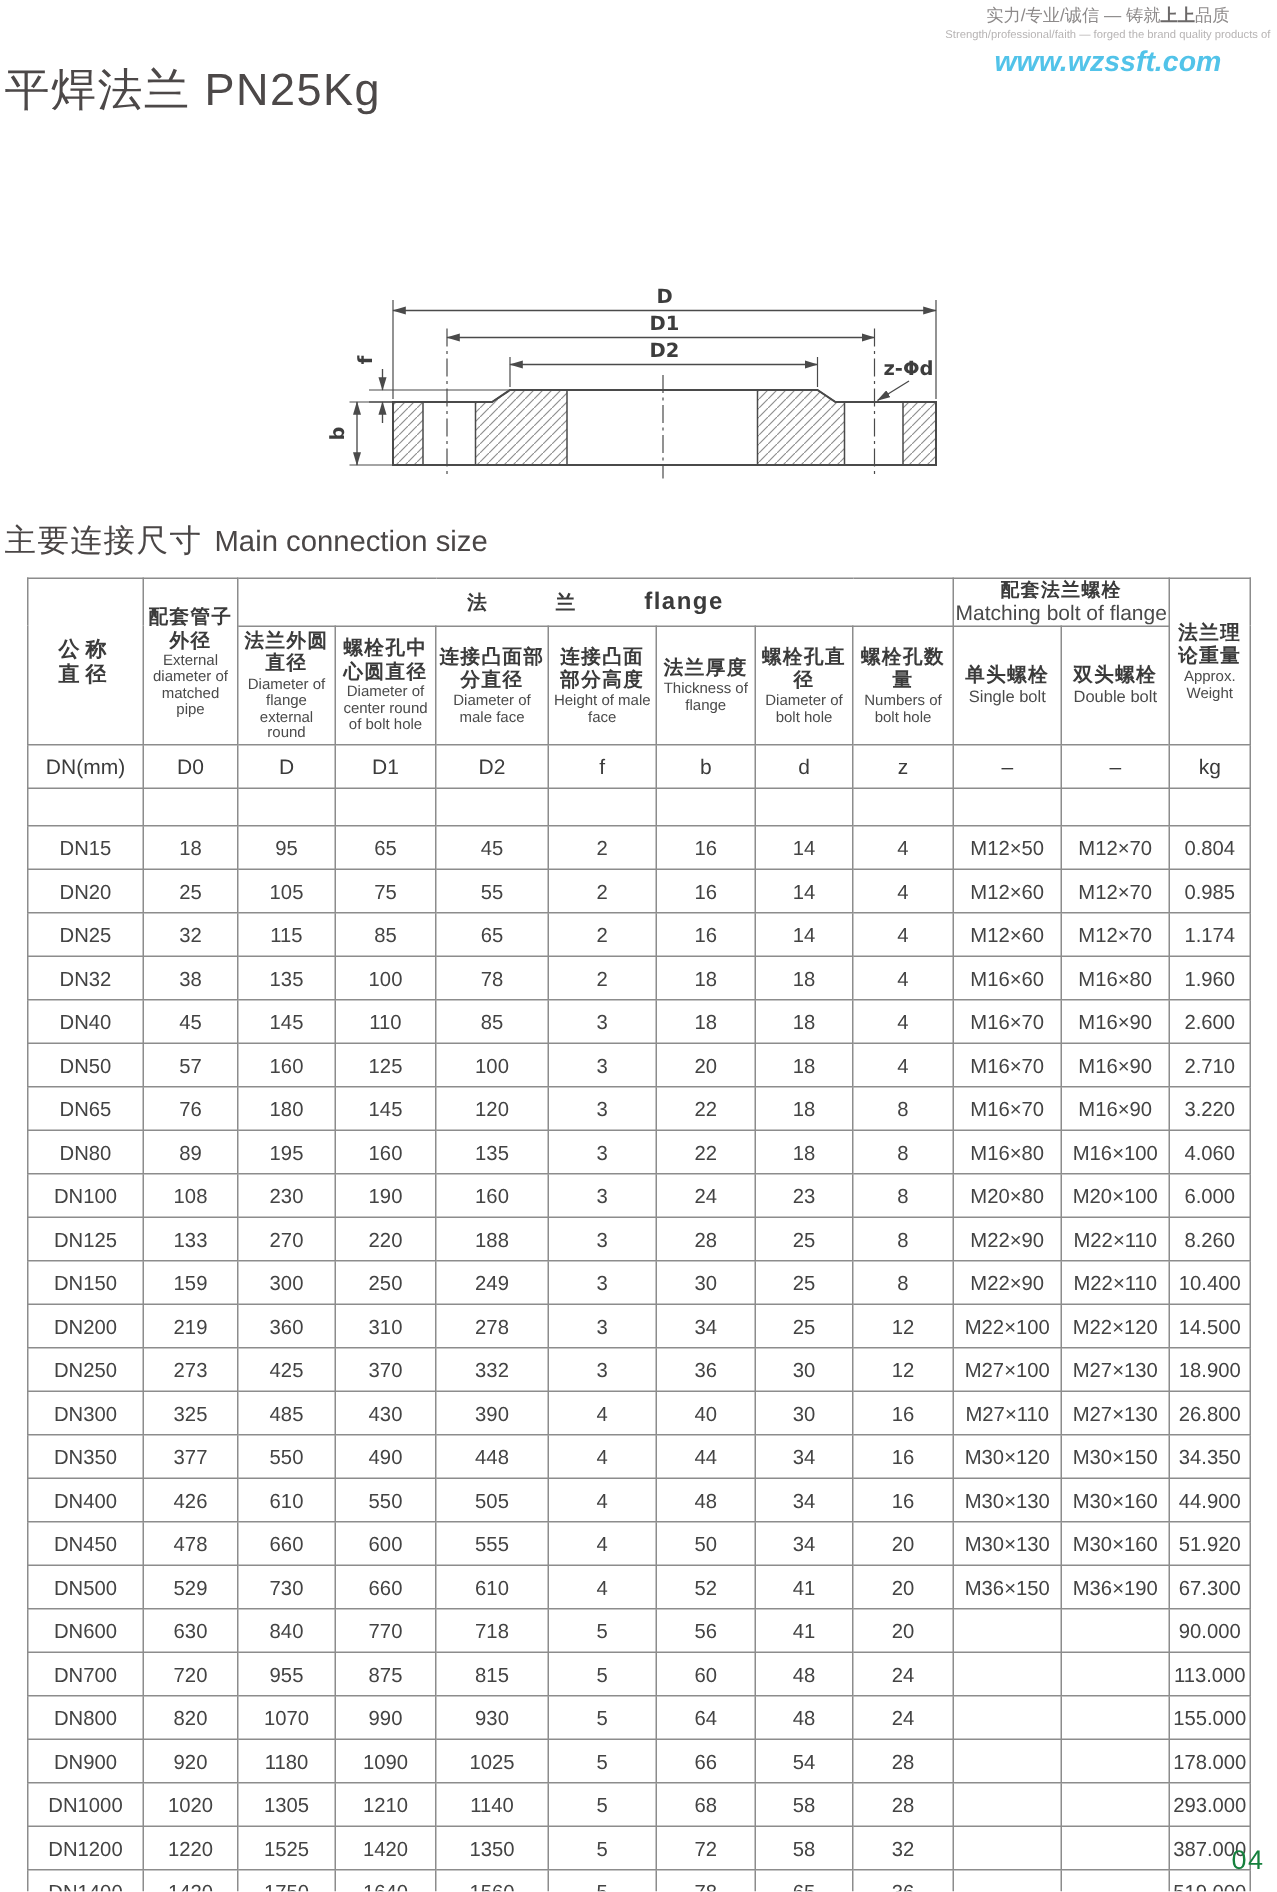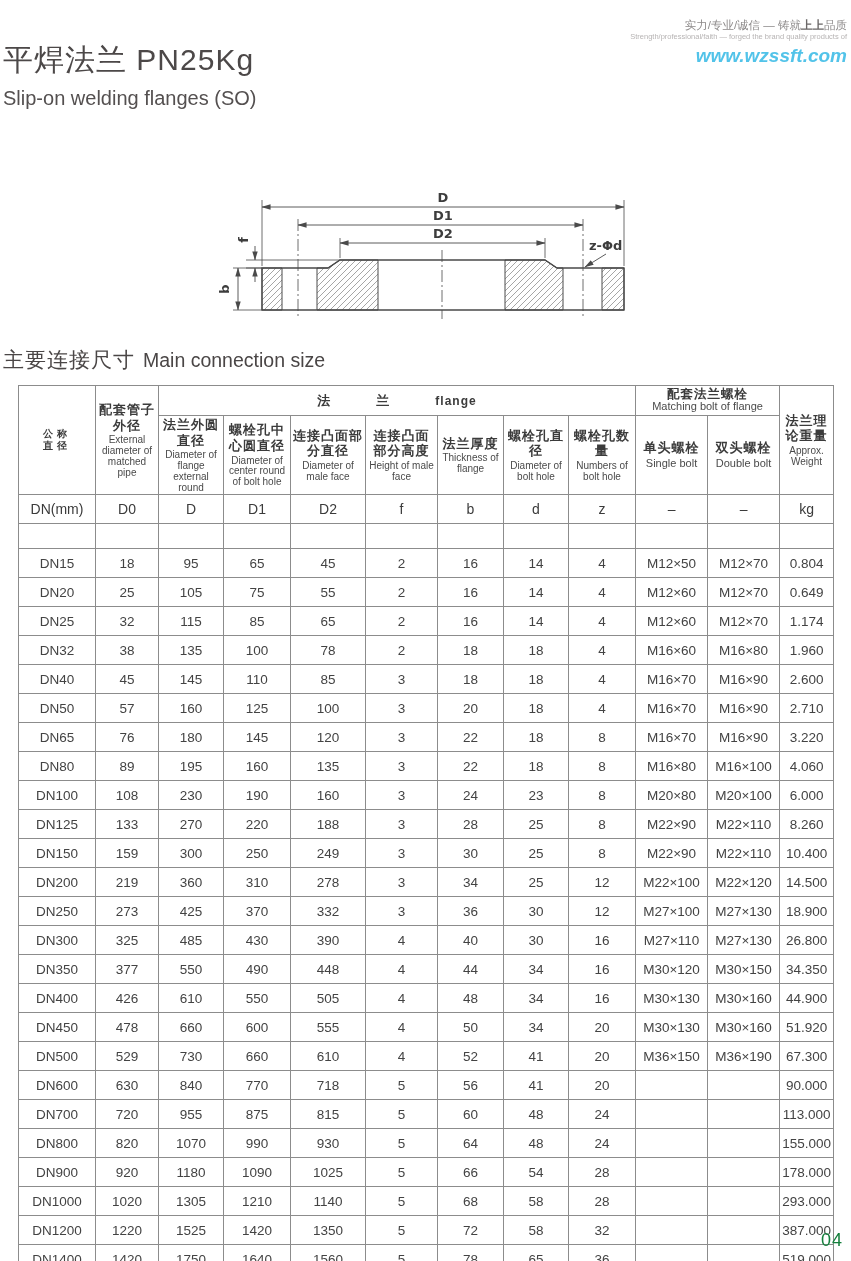--- a/index.html
+++ b/index.html
@@ -1,20 +1,20 @@
 <!DOCTYPE html>
 <html><head>
 <meta charset="utf-8">
 <style>
   html,body{margin:0;padding:0;background:#fff;}
   .page{position:relative;width:851px;height:1261px;background:#fff;overflow:hidden;
         font-family:"Liberation Sans","DejaVu Sans",sans-serif;color:#3c3c3c;}
 
   
-  .brand{position:absolute;top:19px;right:4px;text-align:right;line-height:1.15;}
+  .brand{position:absolute;top:5px;right:4px;text-align:center;line-height:1.15;}
   .tagline-zh{font-size:11.5px;color:#8d8a8a;}
   .tagline-zh b{color:#6b6868;}
   .tagline-en{font-size:7.5px;color:#b7b4b4;margin-top:1px;}
   .website{font-size:19px;font-style:italic;font-weight:bold;color:#52c3e9;margin-top:3px;}
 
   
   .title-block{position:absolute;top:40px;left:3px;color:#4c4848;}
   .title-zh{font-size:30px;letter-spacing:1px;}
   .title-en{font-size:20px;margin-top:6px;color:#545050;}
 
@@ -35,42 +35,41 @@
   table.main th,table.main td{border:1px solid #8c8c8c;text-align:center;vertical-align:middle;padding:1px;}
   table.main{border:1px solid #6e6e6e;}
   th{font-weight:normal;}
   .zh{display:block;font-size:13px;font-weight:bold;letter-spacing:1px;color:#3b3b3b;line-height:1.2;}
   .en{display:block;font-size:10px;color:#4a4a4a;line-height:1.08;margin-top:2px;letter-spacing:0;}
   .row-group{height:30px;}
   .row-heads th{height:74px;}
   .row-units td{height:26px;font-size:14px;color:#3b3b3b;}
   tr.spacer td{height:22px;}
   tbody td{height:26px;font-size:13.5px;color:#434343;}
-  .dn-wrap{display:inline-block;width:38px;letter-spacing:4px;font-size:10px;}
+  .dn-wrap{display:inline-block;width:38px;letter-spacing:4px;font-size:14px;}
   .flange-zh{display:inline;letter-spacing:46px;}
-  .g-en{font-size:12px;color:#3b3b3b;}
+  .g-en{font-size:16px;color:#3b3b3b;}
   .g-bolt .zh{font-size:12.5px;line-height:1.1;}
-  .g-bolt .en{font-size:11px;margin-top:0;}
+  .g-bolt .en{font-size:14px;margin-top:0;}
 
   .page-number{position:absolute;top:1230px;right:8px;font-size:18px;color:#15803d;letter-spacing:1px;}
 </style>
 </head>
 <body>
 
 <div class="page">
 
   <div class="brand">
     <div class="tagline-zh"><span>实力/专业/诚信 — 铸就</span><b>上上</b><span>品质</span></div>
     <div class="tagline-en">Strength/professional/faith — forged the brand quality products of</div>
     <div class="website">www.wzssft.com</div>
   </div>
 
   <div class="title-block">
     <div class="title-zh">平焊法兰 PN25Kg</div>
-    <div class="title-en">Slip-on welding flanges (SO)</div>
   </div>
 
   <div class="drawing">
     <svg width="460" height="140" viewBox="0 0 460 140">
       <defs>
         <pattern id="hatch" patternUnits="userSpaceOnUse" width="6" height="6">
           <path d="M-1,7 L7,-1" stroke="#8f8f8f" stroke-width="0.8"></path>
         </pattern>
         <marker id="arrow" viewBox="0 0 10 6" refX="9.5" refY="3" markerWidth="10" markerHeight="6" orient="auto-start-reverse">
           <path d="M0,0 L10,3 L0,6 Z" fill="#4a4a4a"></path>
@@ -242,21 +241,21 @@
           <td>25</td>
           <td>105</td>
           <td>75</td>
           <td>55</td>
           <td>2</td>
           <td>16</td>
           <td>14</td>
           <td>4</td>
           <td>M12×60</td>
           <td>M12×70</td>
-          <td>0.649</td>
+          <td>0.985</td>
         </tr>
         <tr>
           <td>DN25</td>
           <td>32</td>
           <td>115</td>
           <td>85</td>
           <td>65</td>
           <td>2</td>
           <td>16</td>
           <td>14</td>

